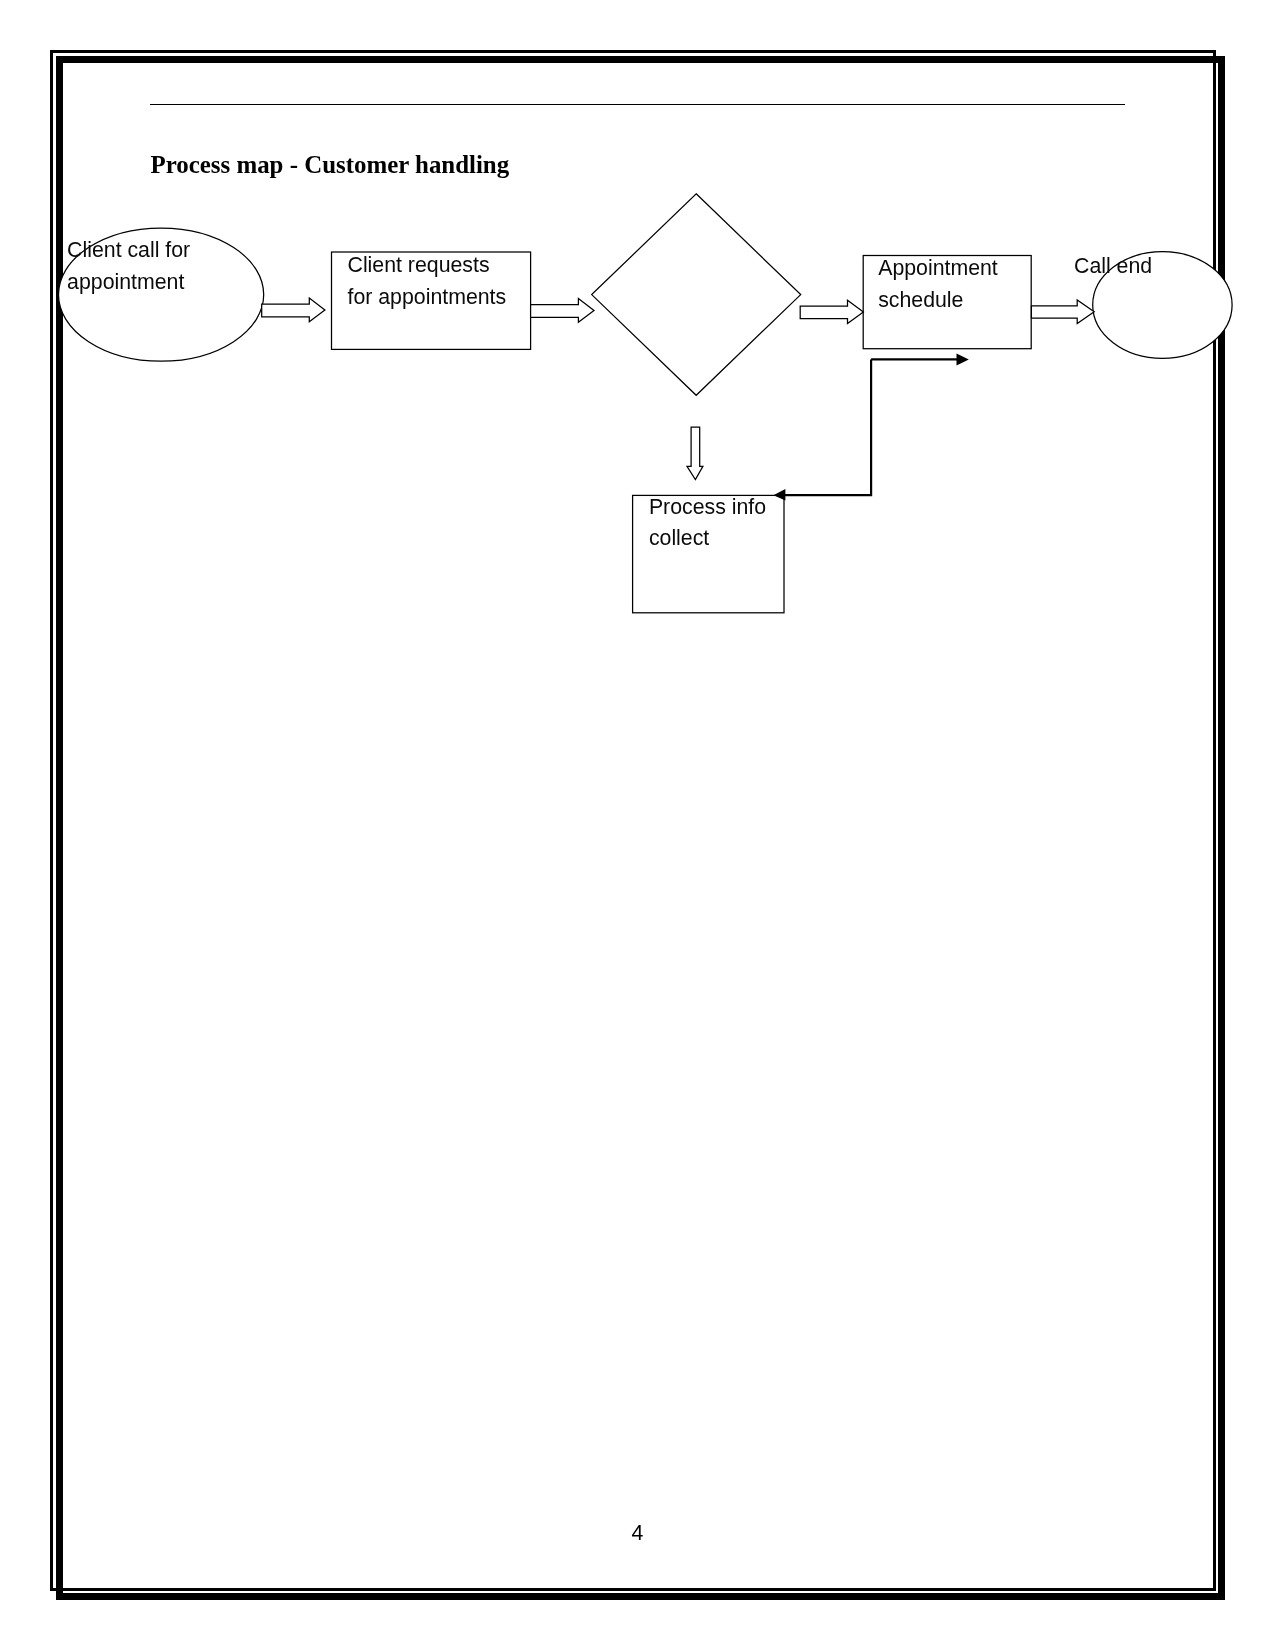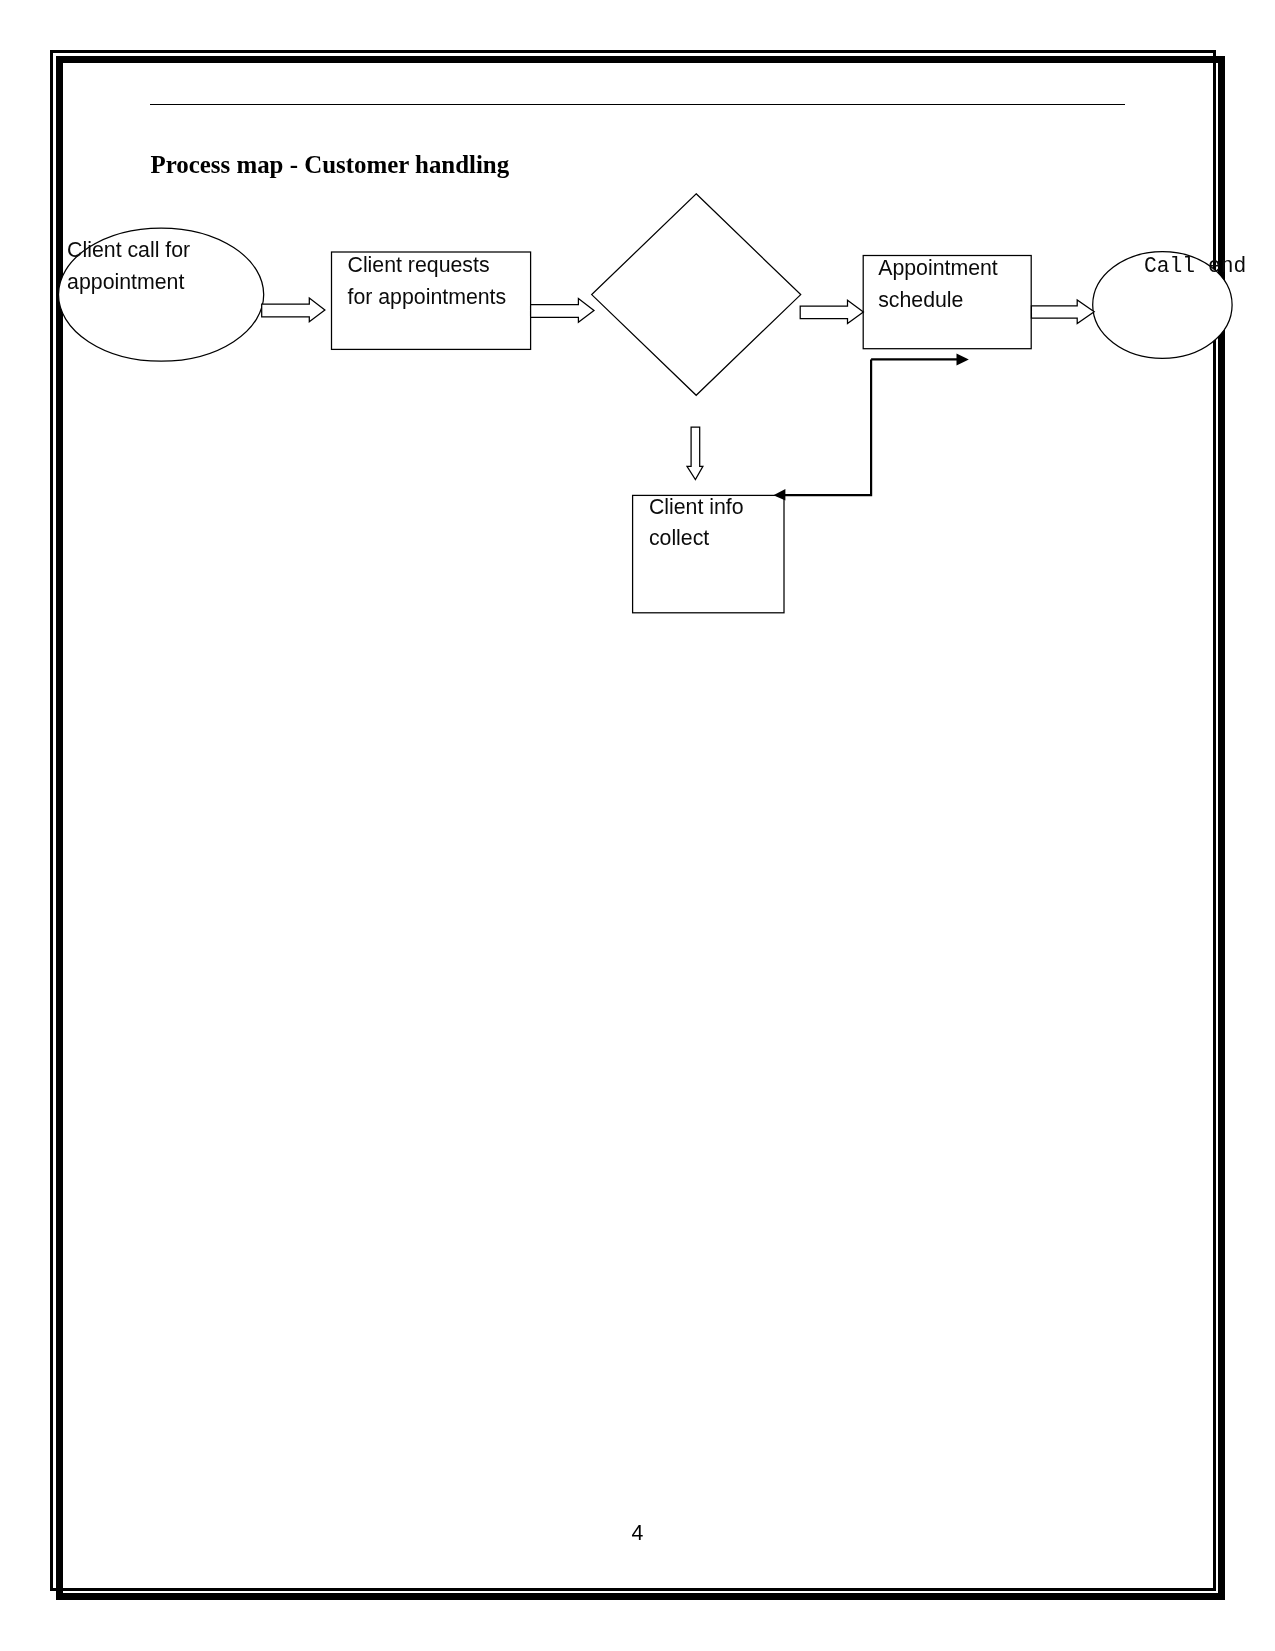--- a/index.html
+++ b/index.html
@@ -100,19 +100,19 @@
       <polygon fill="#000" stroke="none" points="785.4,488.9 773.4,495.2 785.4,500.6"></polygon>
     </g>
   </svg>
 
   <div class="nodetext" style="left:67.1px; top:235.2px; width:190px;"><span>Client call for
 appointment</span></div>
   <div class="nodetext" style="left:347.5px; top:250.3px; width:200px;"><span>Client requests
 for appointments</span></div>
   <div class="nodetext" style="left:878.2px; top:253.1px; width:160px;"><span>Appointment
 schedule</span></div>
-  <div class="nodetext" style="left:1144px; top:250.9px; width:120px;font-family:Liberation Mono, monospace;"><span>Call end</span></div>
-  <div class="nodetext" style="left:648.9px; top:491.6px; width:140px;"><span>Client info
+  <div class="nodetext" style="left:1074px; top:250.9px; width:120px;"><span>Call end</span></div>
+  <div class="nodetext" style="left:648.9px; top:491.6px; width:140px;"><span>Process info
 collect</span></div>
 
   <div class="pagenum">4</div>
 
 </div>
 
 </body></html>

